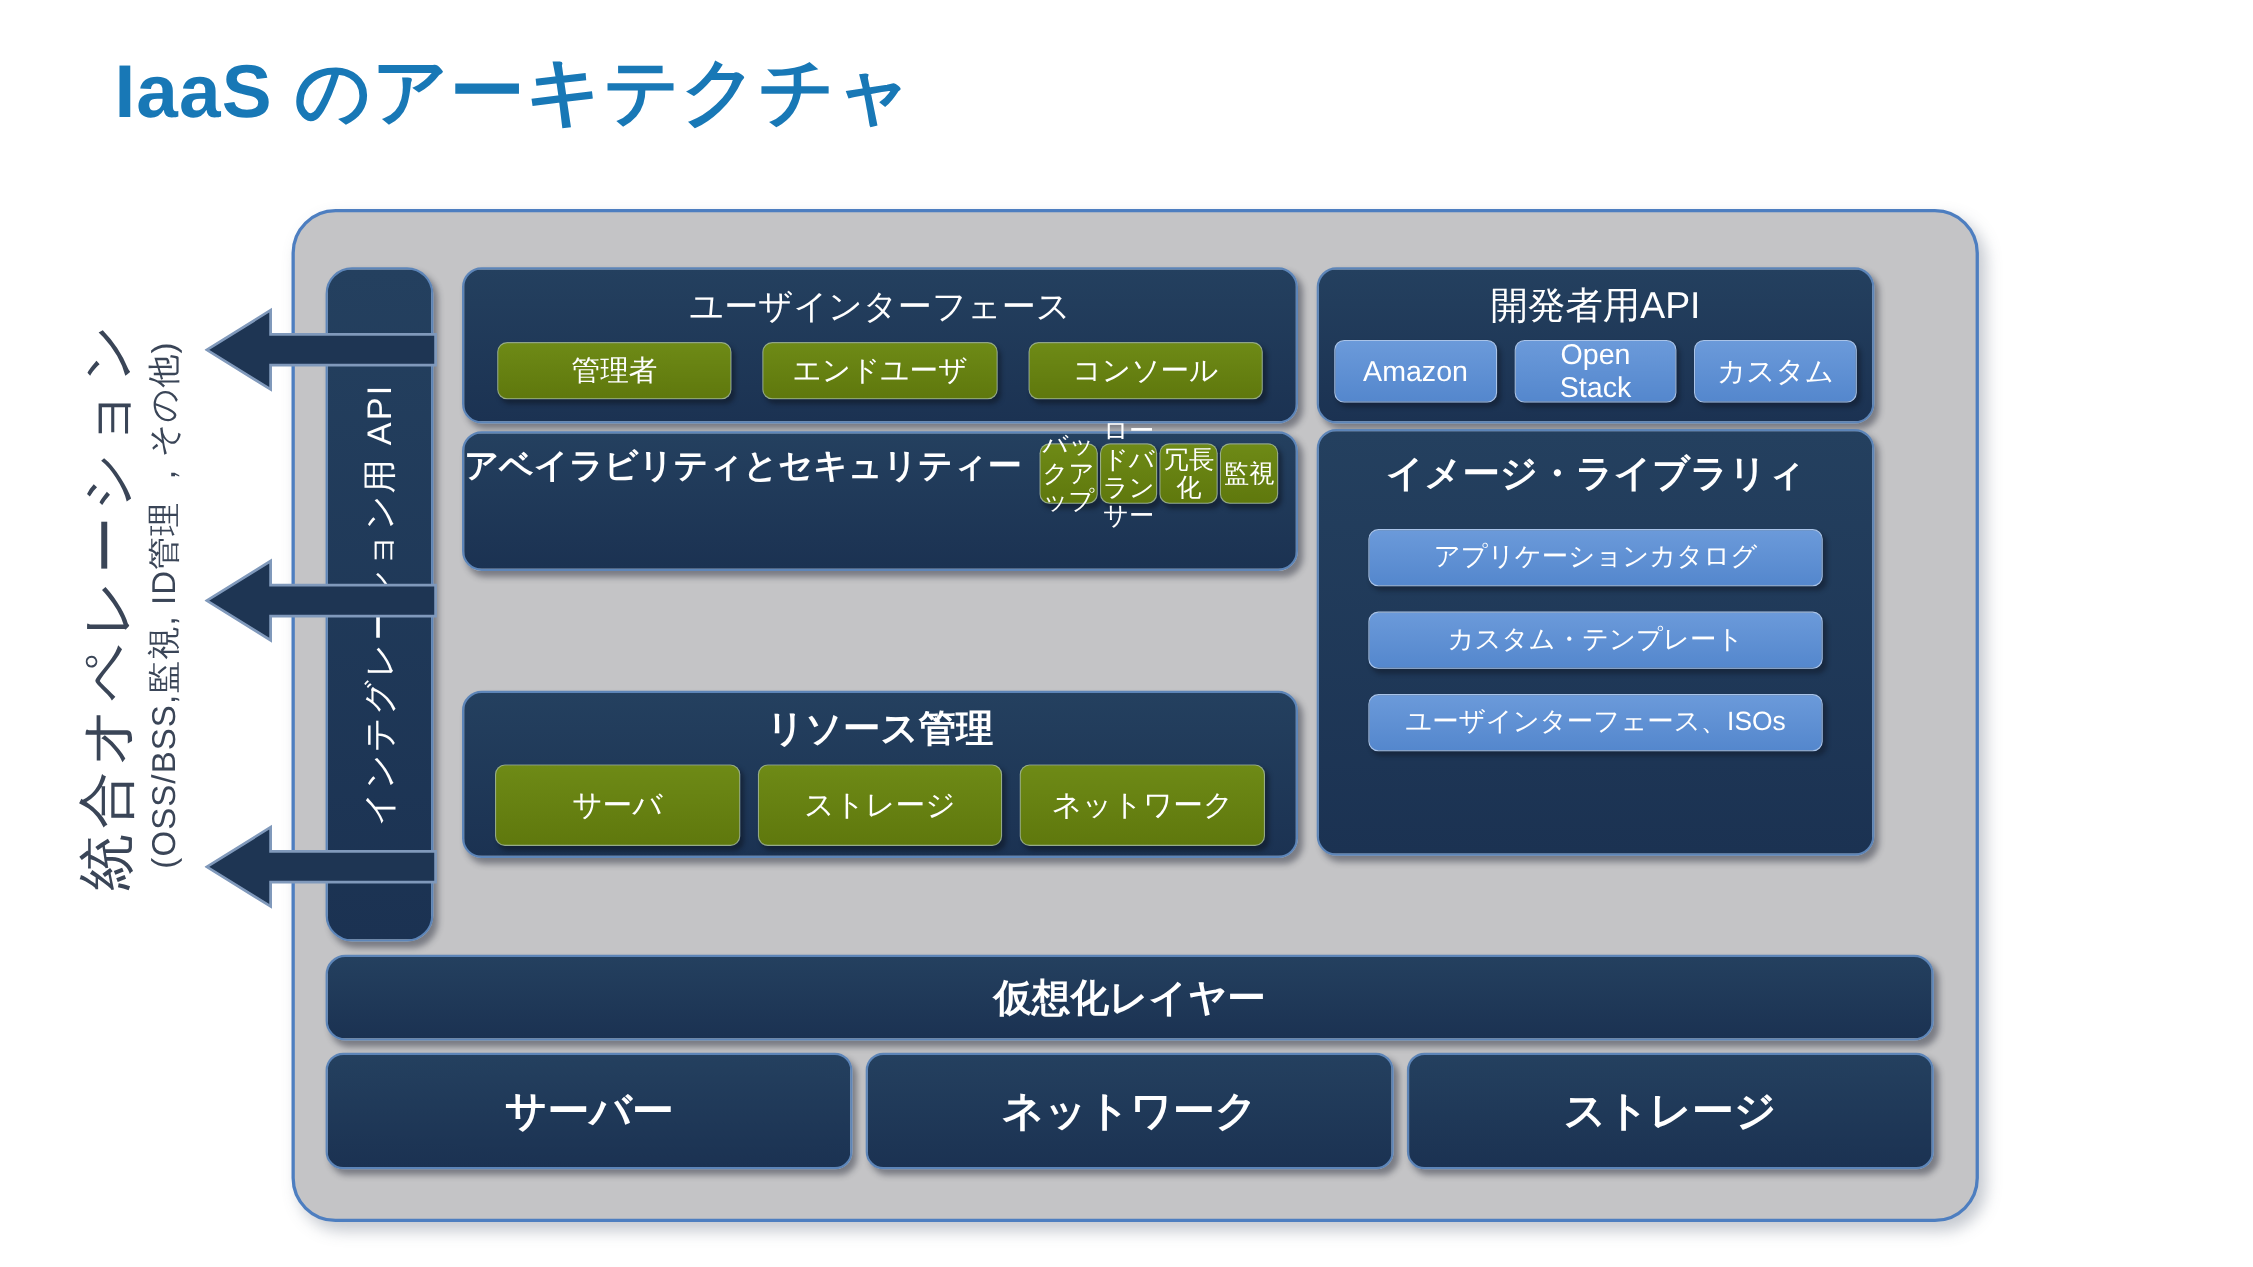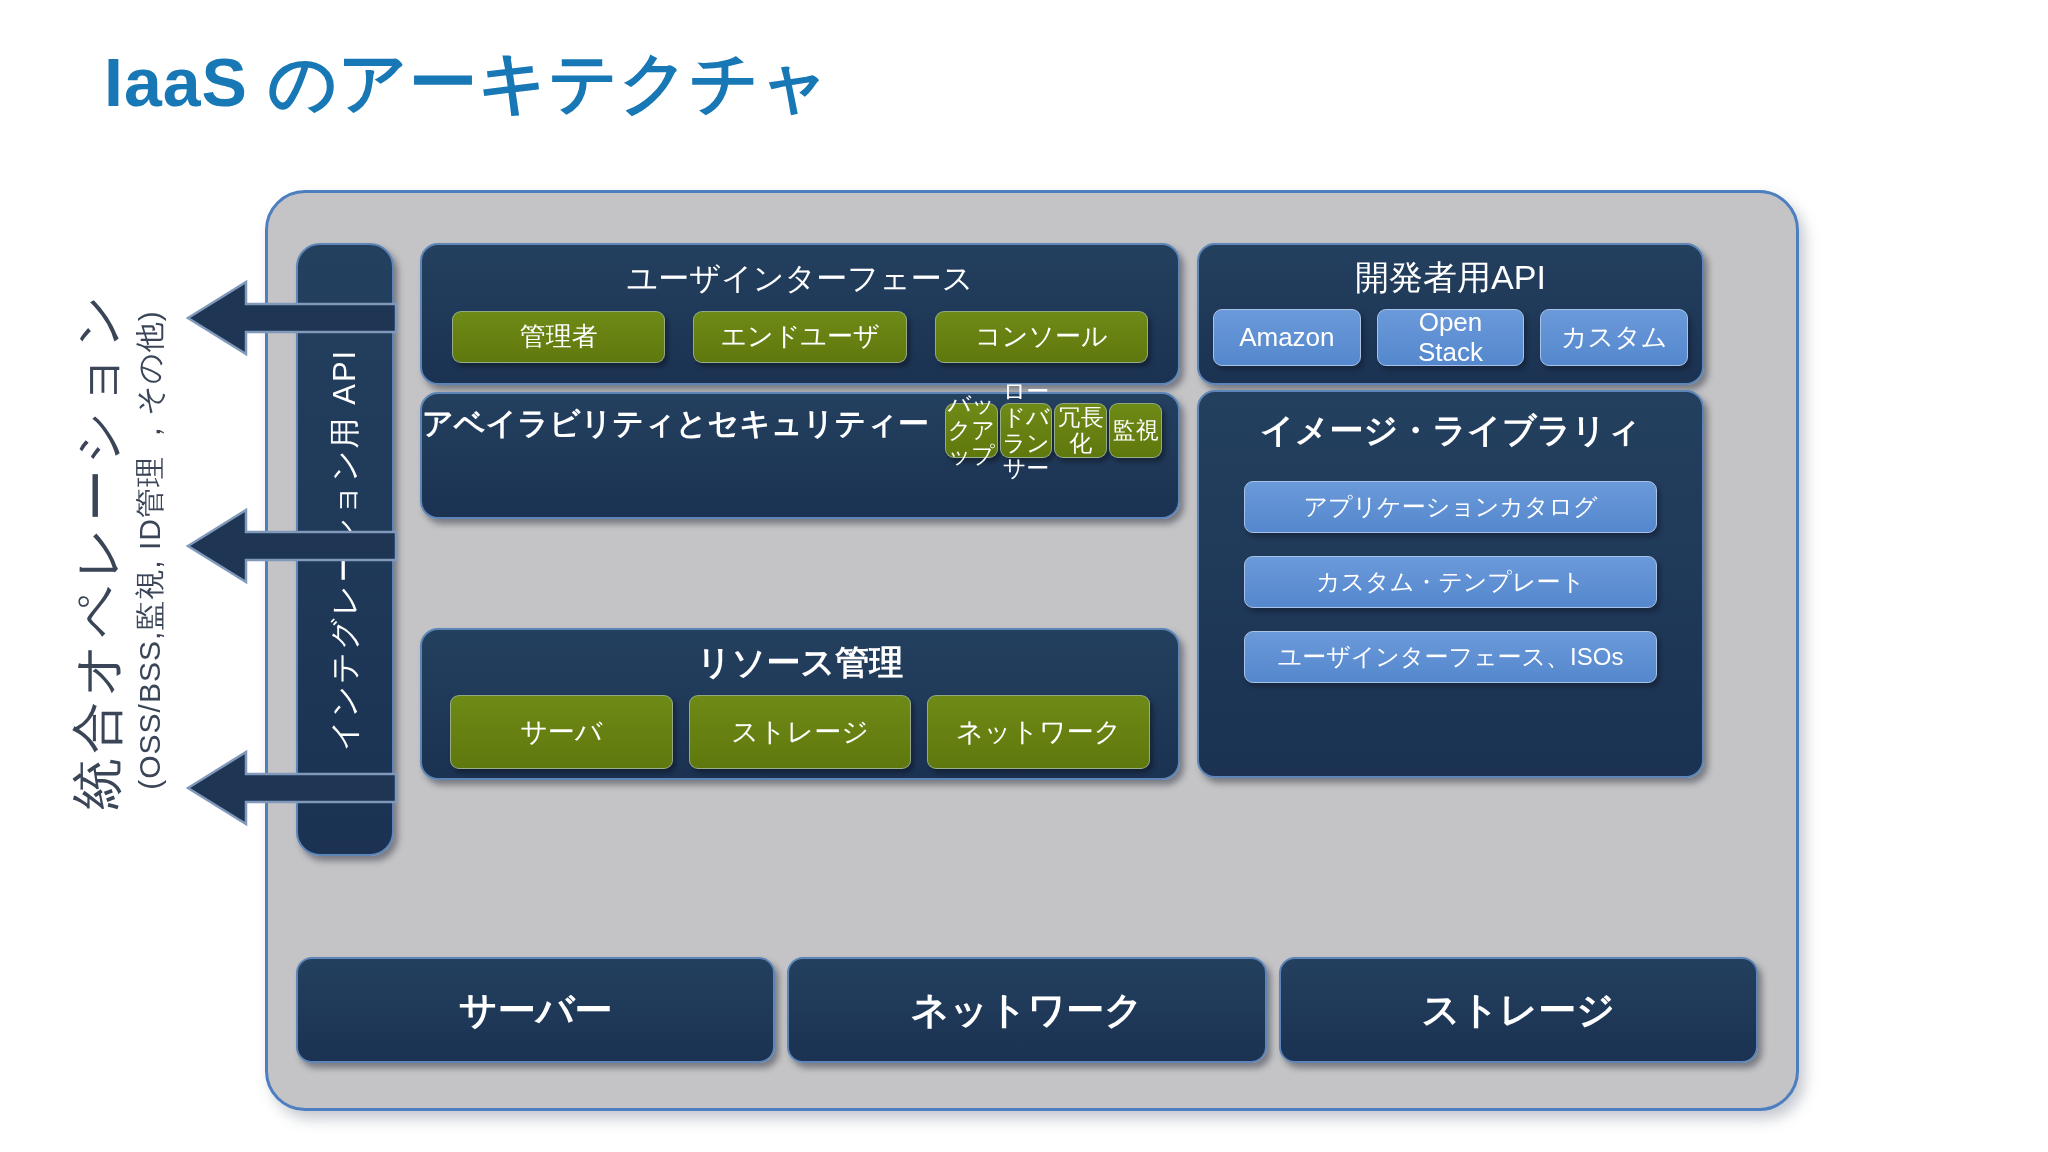--- a/index.html
+++ b/index.html
@@ -176,20 +176,23 @@
         </div>
       <div class="btn blue">
           <span>カスタム・テンプレート</span>
         </div>
       <div class="btn blue">
           <span>ユーザインターフェース、ISOs</span>
         </div>
     </div>
   </div>
 
+  <div class="navy virt-box">
+    <div class="sec-title">仮想化レイヤー</div>
+  </div>
 
   <div class="hw-row">
     <div class="navy hw-box">サーバー</div>
     <div class="navy hw-box">ネットワーク</div>
     <div class="navy hw-box">ストレージ</div>
   </div>
 
 </div>
 
 </body></html>

